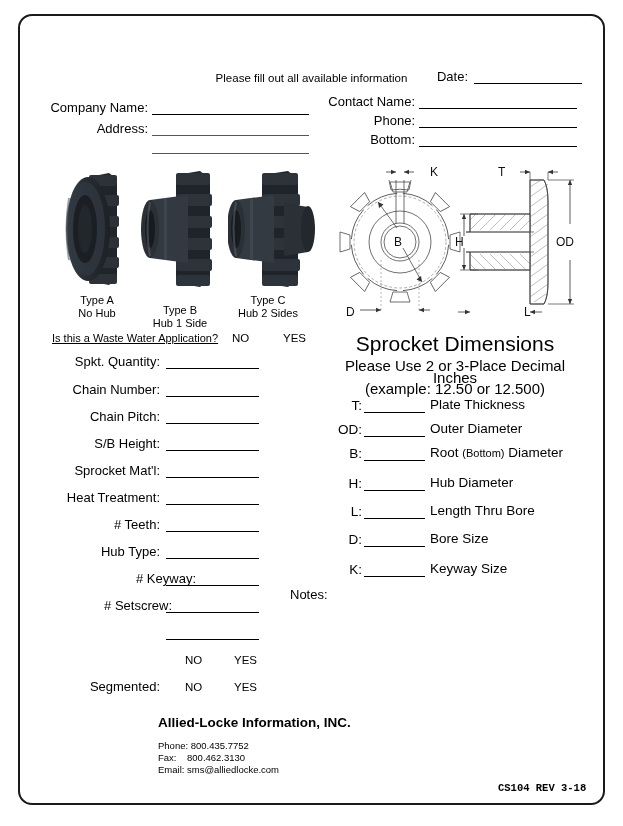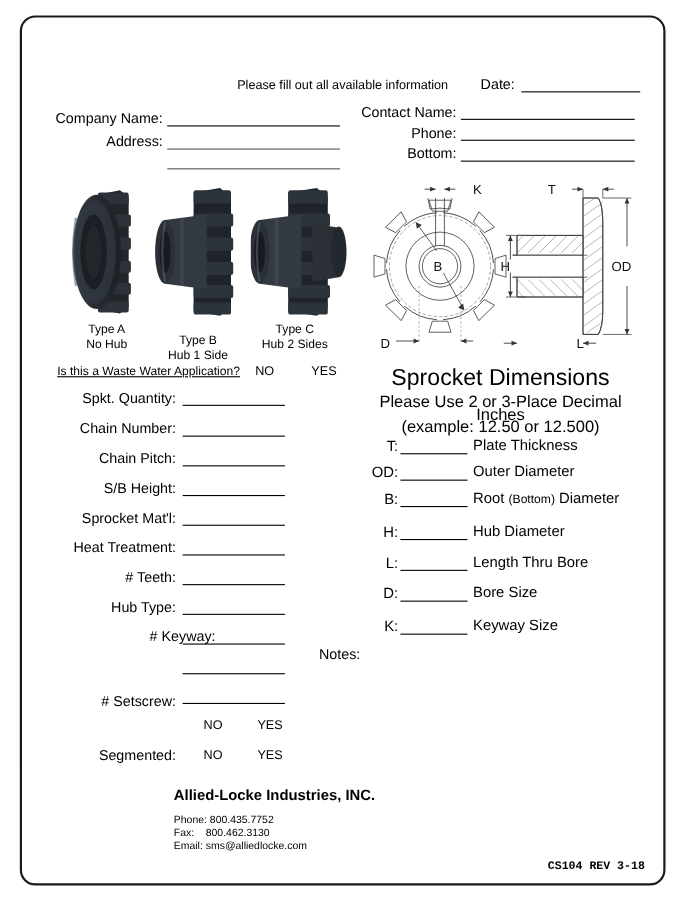--- a/index.html
+++ b/index.html
@@ -454,21 +454,21 @@
     <div class="lbl" style="padding:0 2px;"></div>
     <div class="rule" style="left:0; top:17px; width:93px;"></div>
   </div>
 
   <div class="abs lbl lbl-r" style="left:20px; top:571px; width:140px;margin-left:36px;"># Keyway:</div>
   <div class="abs" style="left:166px; top:568px; width:93px; height:18px;">
     <div class="lbl" style="padding:0 2px;"></div>
     <div class="rule" style="left:0; top:17px; width:93px;"></div>
   </div>
 
-  <div class="abs lbl lbl-r" style="left:20px; top:598px; width:140px;margin-top:32px;"># Setscrew:</div>
+  <div class="abs lbl lbl-r" style="left:32px; top:598px; width:140px;"># Setscrew:</div>
   <div class="abs" style="left:166px; top:595px; width:93px; height:18px;">
     <div class="lbl" style="padding:0 2px;"></div>
     <div class="rule" style="left:0; top:17px; width:93px;"></div>
   </div>
 
   <div class="abs" style="left:166px; top:622px; width:93px; height:18px;">
     <div class="lbl" style="padding:0 2px;"></div>
     <div class="rule" style="left:0; top:17px; width:93px;"></div>
   </div>
 
@@ -532,18 +532,18 @@
     <div class="lbl" style="padding:0 2px;"></div>
     <div class="rule" style="left:0; top:17px; width:61px;"></div>
   </div>
   <div class="dim-desc" style="left:430px; top:561px;">Keyway Size</div>
 
   <div class="abs lbl" style="left:290px; top:587px;">Notes:</div>
   <div class="abs" style="left:340px; top:584px; width:240px; height:100px;">
     <div class="lbl" style="padding:0 2px; white-space:normal;"></div>
   </div>
 
-  <div class="co-name" style="left:158px; top:715px;">Allied-Locke Industries, INC.</div>
+  <div class="co-name" style="left:158px; top:715px;">Allied-Locke Information, INC.</div>
   <div class="co-line" style="left:158px; top:740px;">Phone: 800.435.7752</div>
   <div class="co-line" style="left:158px; top:752px;">Fax:    800.462.3130</div>
   <div class="co-line" style="left:158px; top:764px;">Email: sms@alliedlocke.com</div>
   <div class="rev" style="left:498px; top:782px;">CS104 REV 3-18</div>
 </div>
 
 </body></html>

